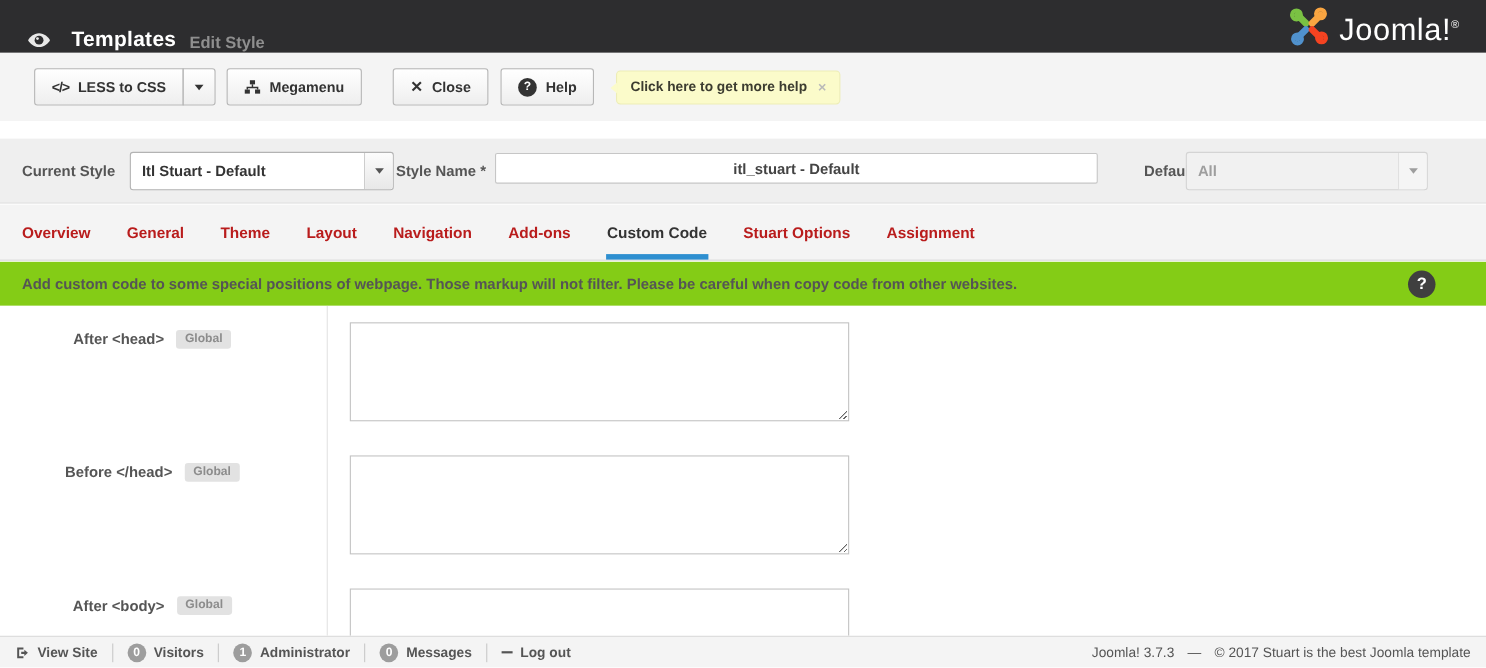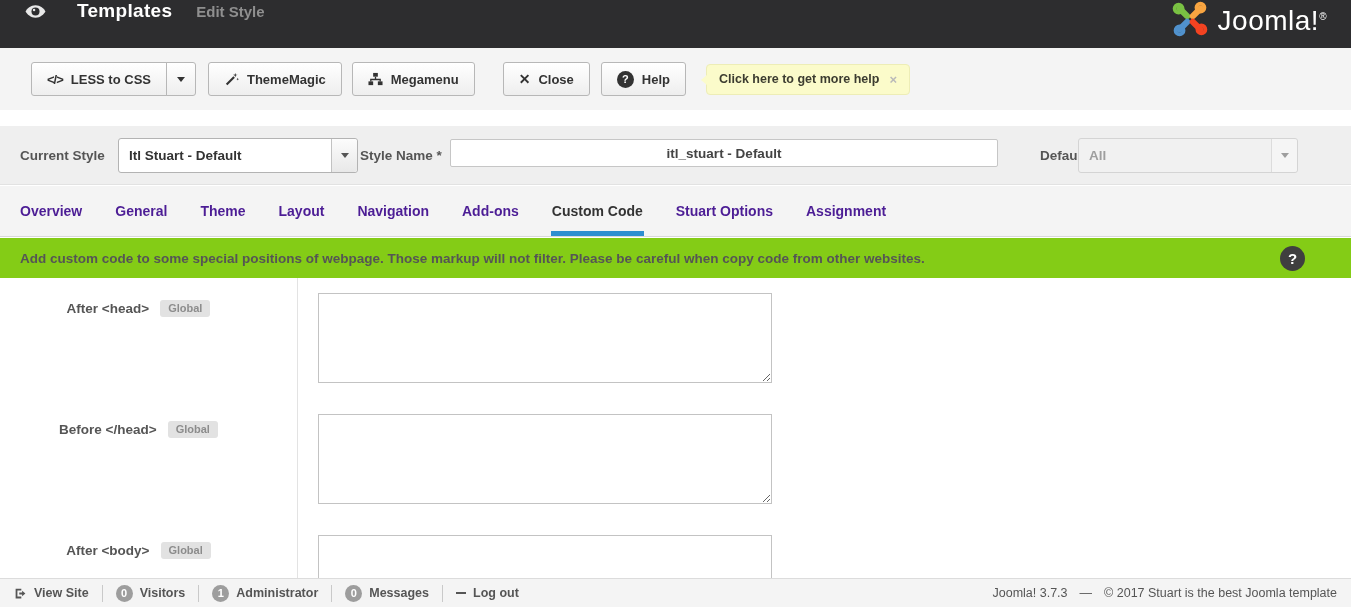--- a/index.html
+++ b/index.html
@@ -1,21 +1,21 @@
 <!DOCTYPE html>
 <html><head>
 <meta charset="utf-8">
 <style>
   * { margin:0; padding:0; box-sizing:border-box; }
   body { font-family:"Liberation Sans", sans-serif; background:#ffffff; }
   .screen { position:relative; width:1351px; height:607px; background:#fff; overflow:hidden; }
 
   
   .topbar { position:absolute; top:0; left:0; right:0; height:48px; background:#2d2d2f;
-            display:flex; align-items:flex-start; padding:0 24px;gap:12px; }
+            display:flex; align-items:flex-end; padding:0 24px; }
   .eye-wrap { margin-right:18px; display:flex; align-items:center; }
   .topbar-title { color:#fff; font-size:19px; font-weight:bold; letter-spacing:.3px; }
   .topbar-subtitle { color:#8f8f8f; font-size:15px; font-weight:bold; margin-left:12px; margin-top:3px; }
   .brand { margin-left:auto; display:flex; align-items:center; gap:9px; }
   .brand-text { color:#fff; font-size:28px; letter-spacing:.5px; }
   .brand-reg { color:#fff; font-size:10px; vertical-align:super; }
 
   
   .toolbar { position:absolute; top:48px; left:0; right:0; height:62px; background:#f4f4f4;
              display:flex; align-items:center; }
@@ -54,21 +54,21 @@
   .select.disabled .value { color:#9e9e9e; }
   .select.disabled .caret-box { border-left-color:#dcdcdc; background:#f5f5f5; color:#9e9e9e; }
   .text-input { position:absolute; top:13px; height:22px; border:1px solid #c6c6c6; border-radius:2px;
                 background:#fff; font-family:"Liberation Sans",sans-serif; font-weight:bold; font-size:13.5px;
                 color:#444; padding:13px 10px;text-align:center; }
 
   
   .tabs { position:absolute; top:186px; left:0; right:0; height:51px; background:#f4f4f4;
           border-bottom:1px solid #d9d9d9; display:flex; align-items:stretch; padding-left:20px; gap:33px; }
   .tab { position:relative; display:flex; align-items:center; font-weight:bold; font-size:14px;
-         color:#4c1d95; cursor:pointer; }
+         color:#b91c1c; cursor:pointer; }
   .tab.active { color:#333; }
   .tab.active::after { content:""; position:absolute; left:-1px; right:-1px; bottom:0; height:5px; background:#2e8fd0; }
 
   
   .info-bar { position:absolute; top:238px; left:0; right:0; height:40px; background:#84cc16;
               display:flex; align-items:center; padding:0 20px; }
   .info-text { font-weight:bold; font-size:13.5px; color:#555; }
   .info-help { margin-left:auto; margin-right:26px; width:25px; height:25px; border-radius:50%;
                background:#3f3f3f; color:#fff; font-size:15px; font-weight:bold; display:flex;
                align-items:center; justify-content:center; cursor:pointer; }
@@ -137,29 +137,20 @@
     <div class="btn-group">
       <button class="btn">
         <span class="code-glyph">&lt;/&gt;</span>
         <span>LESS to CSS</span>
       </button>
       <button class="btn btn-caret">
         <span class="caret"></span>
       </button>
     </div>
 
-    <button class="btn" style="margin-left:12px;">
-      <span style="display:inline-flex;">
-        <svg width="15" height="15" viewBox="0 0 16 16">
-            <path d="M2 14 L10 6 l1.6 1.6 L3.6 15.6z" fill="#333" transform="translate(0,-1.6)"></path>
-            <path d="M12 1l.7 1.8L14.5 3l-1.8.7L12 5.5l-.7-1.8L9.5 3l1.8-.2zM14.6 6.2l.4 1 1 .4-1 .4-.4 1-.4-1-1-.4 1-.4z" fill="#333"></path>
-          </svg>
-      </span>
-      <span>ThemeMagic</span>
-    </button>
 
     <button class="btn" style="margin-left:10px;">
       <span style="display:inline-flex;">
         <svg width="15" height="15" viewBox="0 0 16 16">
             <rect x="5.5" y="1" width="5" height="4" fill="#333"></rect>
             <rect x="0.5" y="10" width="5" height="4" fill="#333"></rect>
             <rect x="10.5" y="10" width="5" height="4" fill="#333"></rect>
             <path d="M8 5v3M3 10V8h10v2M3 8h10" stroke="#333" stroke-width="1.4" fill="none"></path>
           </svg>
       </span>

